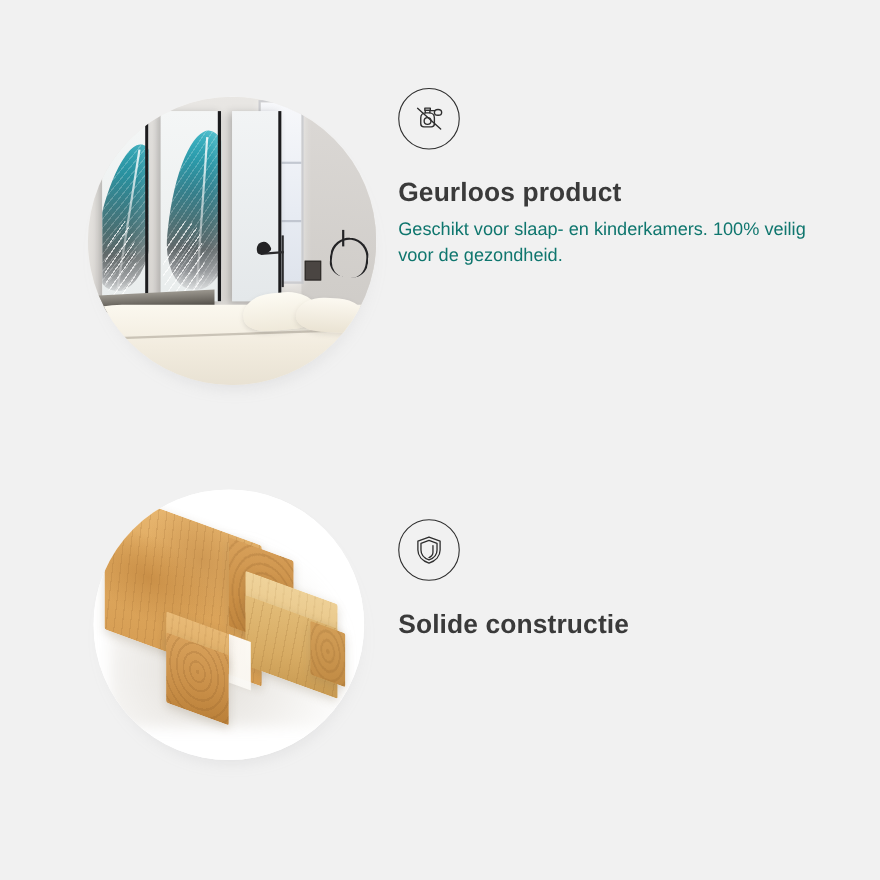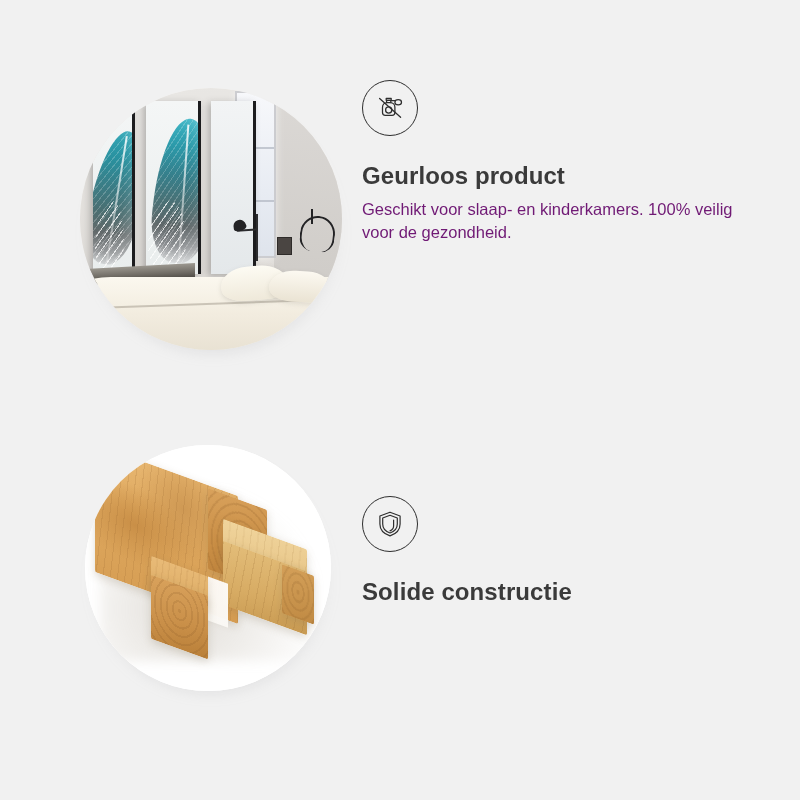--- a/index.html
+++ b/index.html
@@ -443,21 +443,21 @@
     transform: skewY(20deg);
   }
 
   
   .text-col {
     position: absolute;
     left: 362px;
     width: 400px;
   }
   .text-1 { top: 20px; }
-  .text-2 { top: 76px; }
+  .text-2 { top: 52px; }
 
   .icon-circle {
     width: 56px;
     height: 56px;
     border-radius: 50%;
     border: 1.6px solid #2e2e2e;
     box-sizing: border-box;
     display: flex;
     align-items: center;
     justify-content: center;
@@ -469,21 +469,21 @@
     margin: 0;
     font-size: 24px;
     font-weight: bold;
     color: #3a3a3a;
     letter-spacing: 0.1px;
     line-height: 1.15;
   }
   .feature-desc {
     margin: 8px 0 0 0;
     font-size: 16.5px;
-    color: #701a75;
+    color: #0f766e;
     line-height: 1.42;
     max-width: 380px;
   }
 </style>
 </head>
 <body>
 
 <div class="page">
 
   <section class="feature feature-1">

